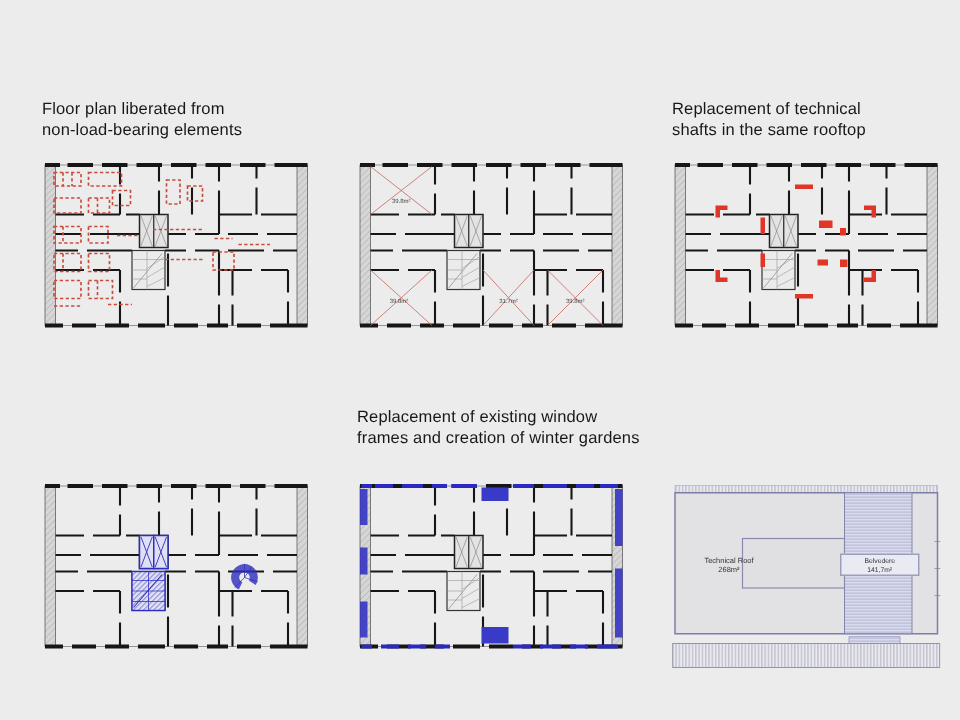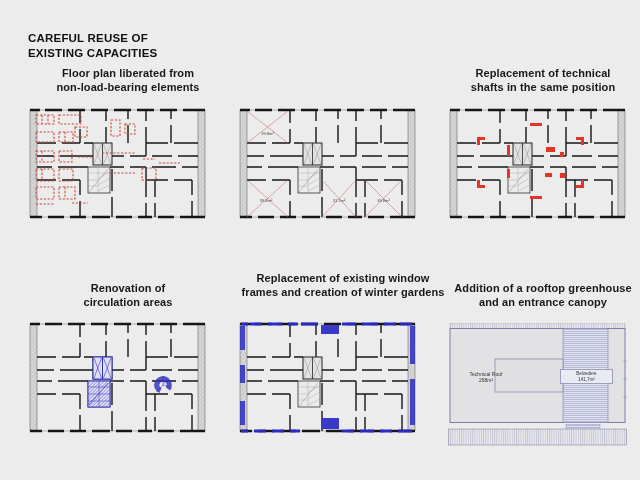--- a/index.html
+++ b/index.html
@@ -1,21 +1,21 @@
 <!DOCTYPE html>
 <html><head>
 <meta charset="utf-8">
 <style>
   html,body{margin:0;padding:0;}
   body{font-family:"Liberation Sans",sans-serif;}
   #page{position:relative;width:640px;height:480px;background:#ececec;overflow:hidden;}
   .heading{position:absolute;font-size:11.5px;font-weight:bold;color:#111;
            line-height:1.28;letter-spacing:.2px;white-space:pre-line;}
-  .caption{position:absolute;font-size:11px;font-weight:bold;color:#181818;
-           line-height:1.3;letter-spacing:.1px;white-space:pre-line;text-align:center;}
+  .caption{position:absolute;font-size:11px;font-weight:normal;color:#181818;
+           line-height:1.3;letter-spacing:.1px;white-space:pre-line;}
   .plan{position:absolute;width:179px;}
   svg{display:block;}
   svg text{font-family:"Liberation Sans",sans-serif;}
   .roof-label{position:absolute;font-size:5px;color:#333;text-align:center;
               line-height:1.25;white-space:pre-line;}
   .roof-label.boxed{background:#e9eaf2;border:0.5px solid #9aa0bc;padding:1px 2px;}
 </style>
 </head>
 <body>
 
@@ -61,27 +61,25 @@
         <rect x="65" y="36" width="19" height="22" fill="#e3e3e3" stroke="#222" stroke-width="1"></rect>
         <path d="M74.5 36V58" stroke="#222" stroke-width="0.8" fill="none"></path>
         <path d="M66 37L73.5 57M73.5 37L66 57M75.5 37L83 57M83 37L75.5 57" stroke="#888" stroke-width="0.45" fill="none"></path>
         <rect x="60" y="60" width="22" height="26" fill="#ebebeb" stroke="#333" stroke-width="0.8"></rect>
         <path d="M60 66H82M60 73H70M60 79H70M70 60V86M70 72L82 64M70 78L82 71M70 84L82 78" stroke="#999" stroke-width="0.4" fill="none"></path>
         <path d="M61 85L80 62" stroke="#777" stroke-width="0.4" fill="none"></path>
       </g>
     </defs>
   </svg>
 
-  <div class="heading" style="left:28px;top:31px;width:230px">CAREFUL REUSE OF
-EXISTING CAPACITIES</div>
 
   <div class="caption" style="left:28px;top:66px;width:200px">Floor plan liberated from
 non-load-bearing elements</div>
   <div class="caption" style="left:448px;top:66px;width:190px">Replacement of technical
-shafts in the same position</div>
+shafts in the same rooftop</div>
 
   <div class="plan" style="left:28px;top:107px">
     <svg width="179" height="113" viewBox="0 0 179 113">
       <use href="#basePlan"></use>
       <g stroke="#c84b3c" stroke-width="1.1" stroke-dasharray="2.2 1.6" fill="none">
         <path d="M8 8H26V17H8Z M31 8H53V17H31Z M47 20H59V30H47Z M8 25H26V35H8Z M31 25H45V35H31Z
                  M83 13H92V29H83Z M97 17H107V27H97Z
                  M8 44H26V55H8Z M31 44H44V55H31Z
                  M8 62H26V74H8Z M31 62H45V74H31Z M114 61H128V73H114Z
                  M8 80H26V92H8Z M31 80H47V92H31Z
@@ -124,26 +122,22 @@
                  M97 66h7v4h-7z
                  M112 66h5v5h-5z
                  M29 81h8v-3h-5v-5h-3z
                  M136 81h-8v-3h5v-5h3z
                  M82 89h12v3h-12z"></path>
       </g>
     </svg>
   </div>
 
 
-  <div class="caption" style="left:28px;top:281px;width:200px">Renovation of
-circulation areas</div>
   <div class="caption" style="left:238px;top:271px;width:210px">Replacement of existing window
 frames and creation of winter gardens</div>
-  <div class="caption" style="left:448px;top:281px;width:190px">Addition of a rooftop greenhouse
-and an entrance canopy</div>
 
   <div class="plan" style="left:28px;top:321px">
     <svg width="179" height="113" viewBox="0 0 179 113">
       <use href="#basePlan"></use>
       <g>
         <rect x="65" y="36" width="9.5" height="22" fill="#e0e0f5" stroke="#2e2ebe" stroke-width="1"></rect>
         <rect x="74.5" y="36" width="9.5" height="22" fill="#e0e0f5" stroke="#2e2ebe" stroke-width="1"></rect>
         <path d="M66 37L73.5 57M73.5 37L66 57M75.5 37L83 57M83 37L75.5 57" stroke="#2e2ebe" stroke-width="0.6" fill="none"></path>
         <rect x="60" y="60" width="22" height="26" fill="url(#hatchBlue)" stroke="#2e2ebe" stroke-width="0.9"></rect>
         <path d="M60 66H82M60 73H82M60 80H82M71 60V86" stroke="#2e2ebe" stroke-width="0.5" fill="none"></path>

